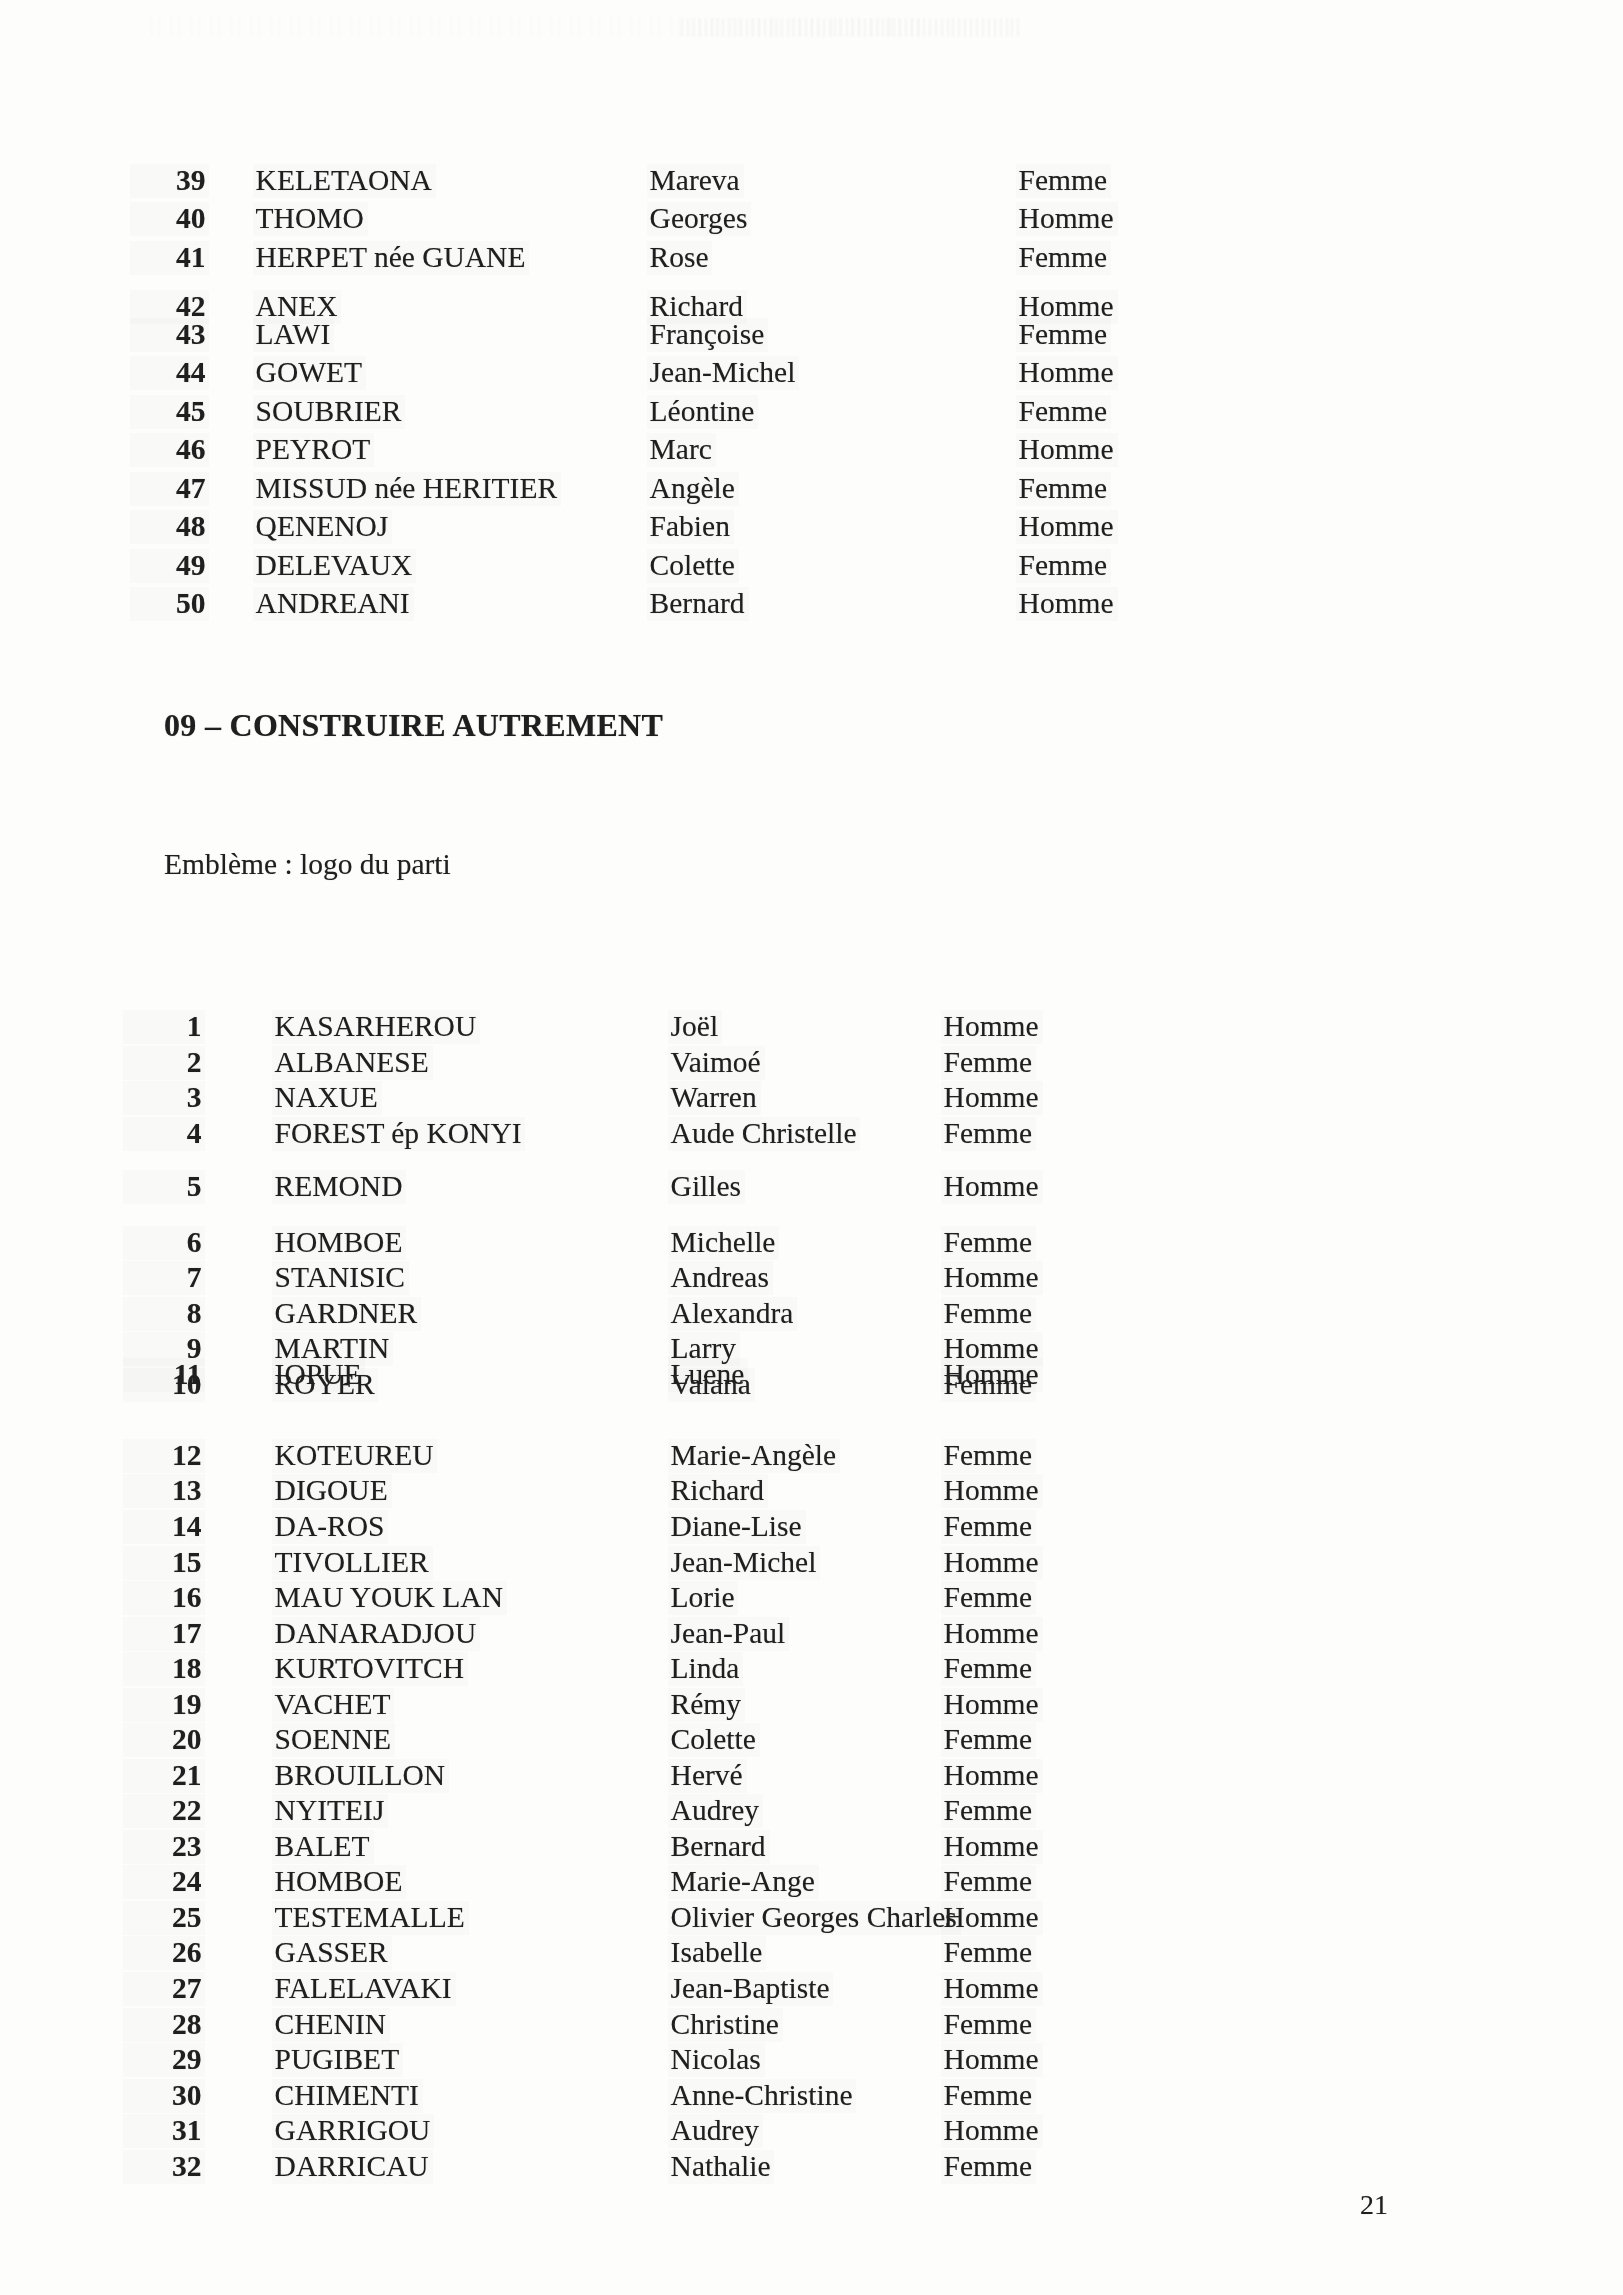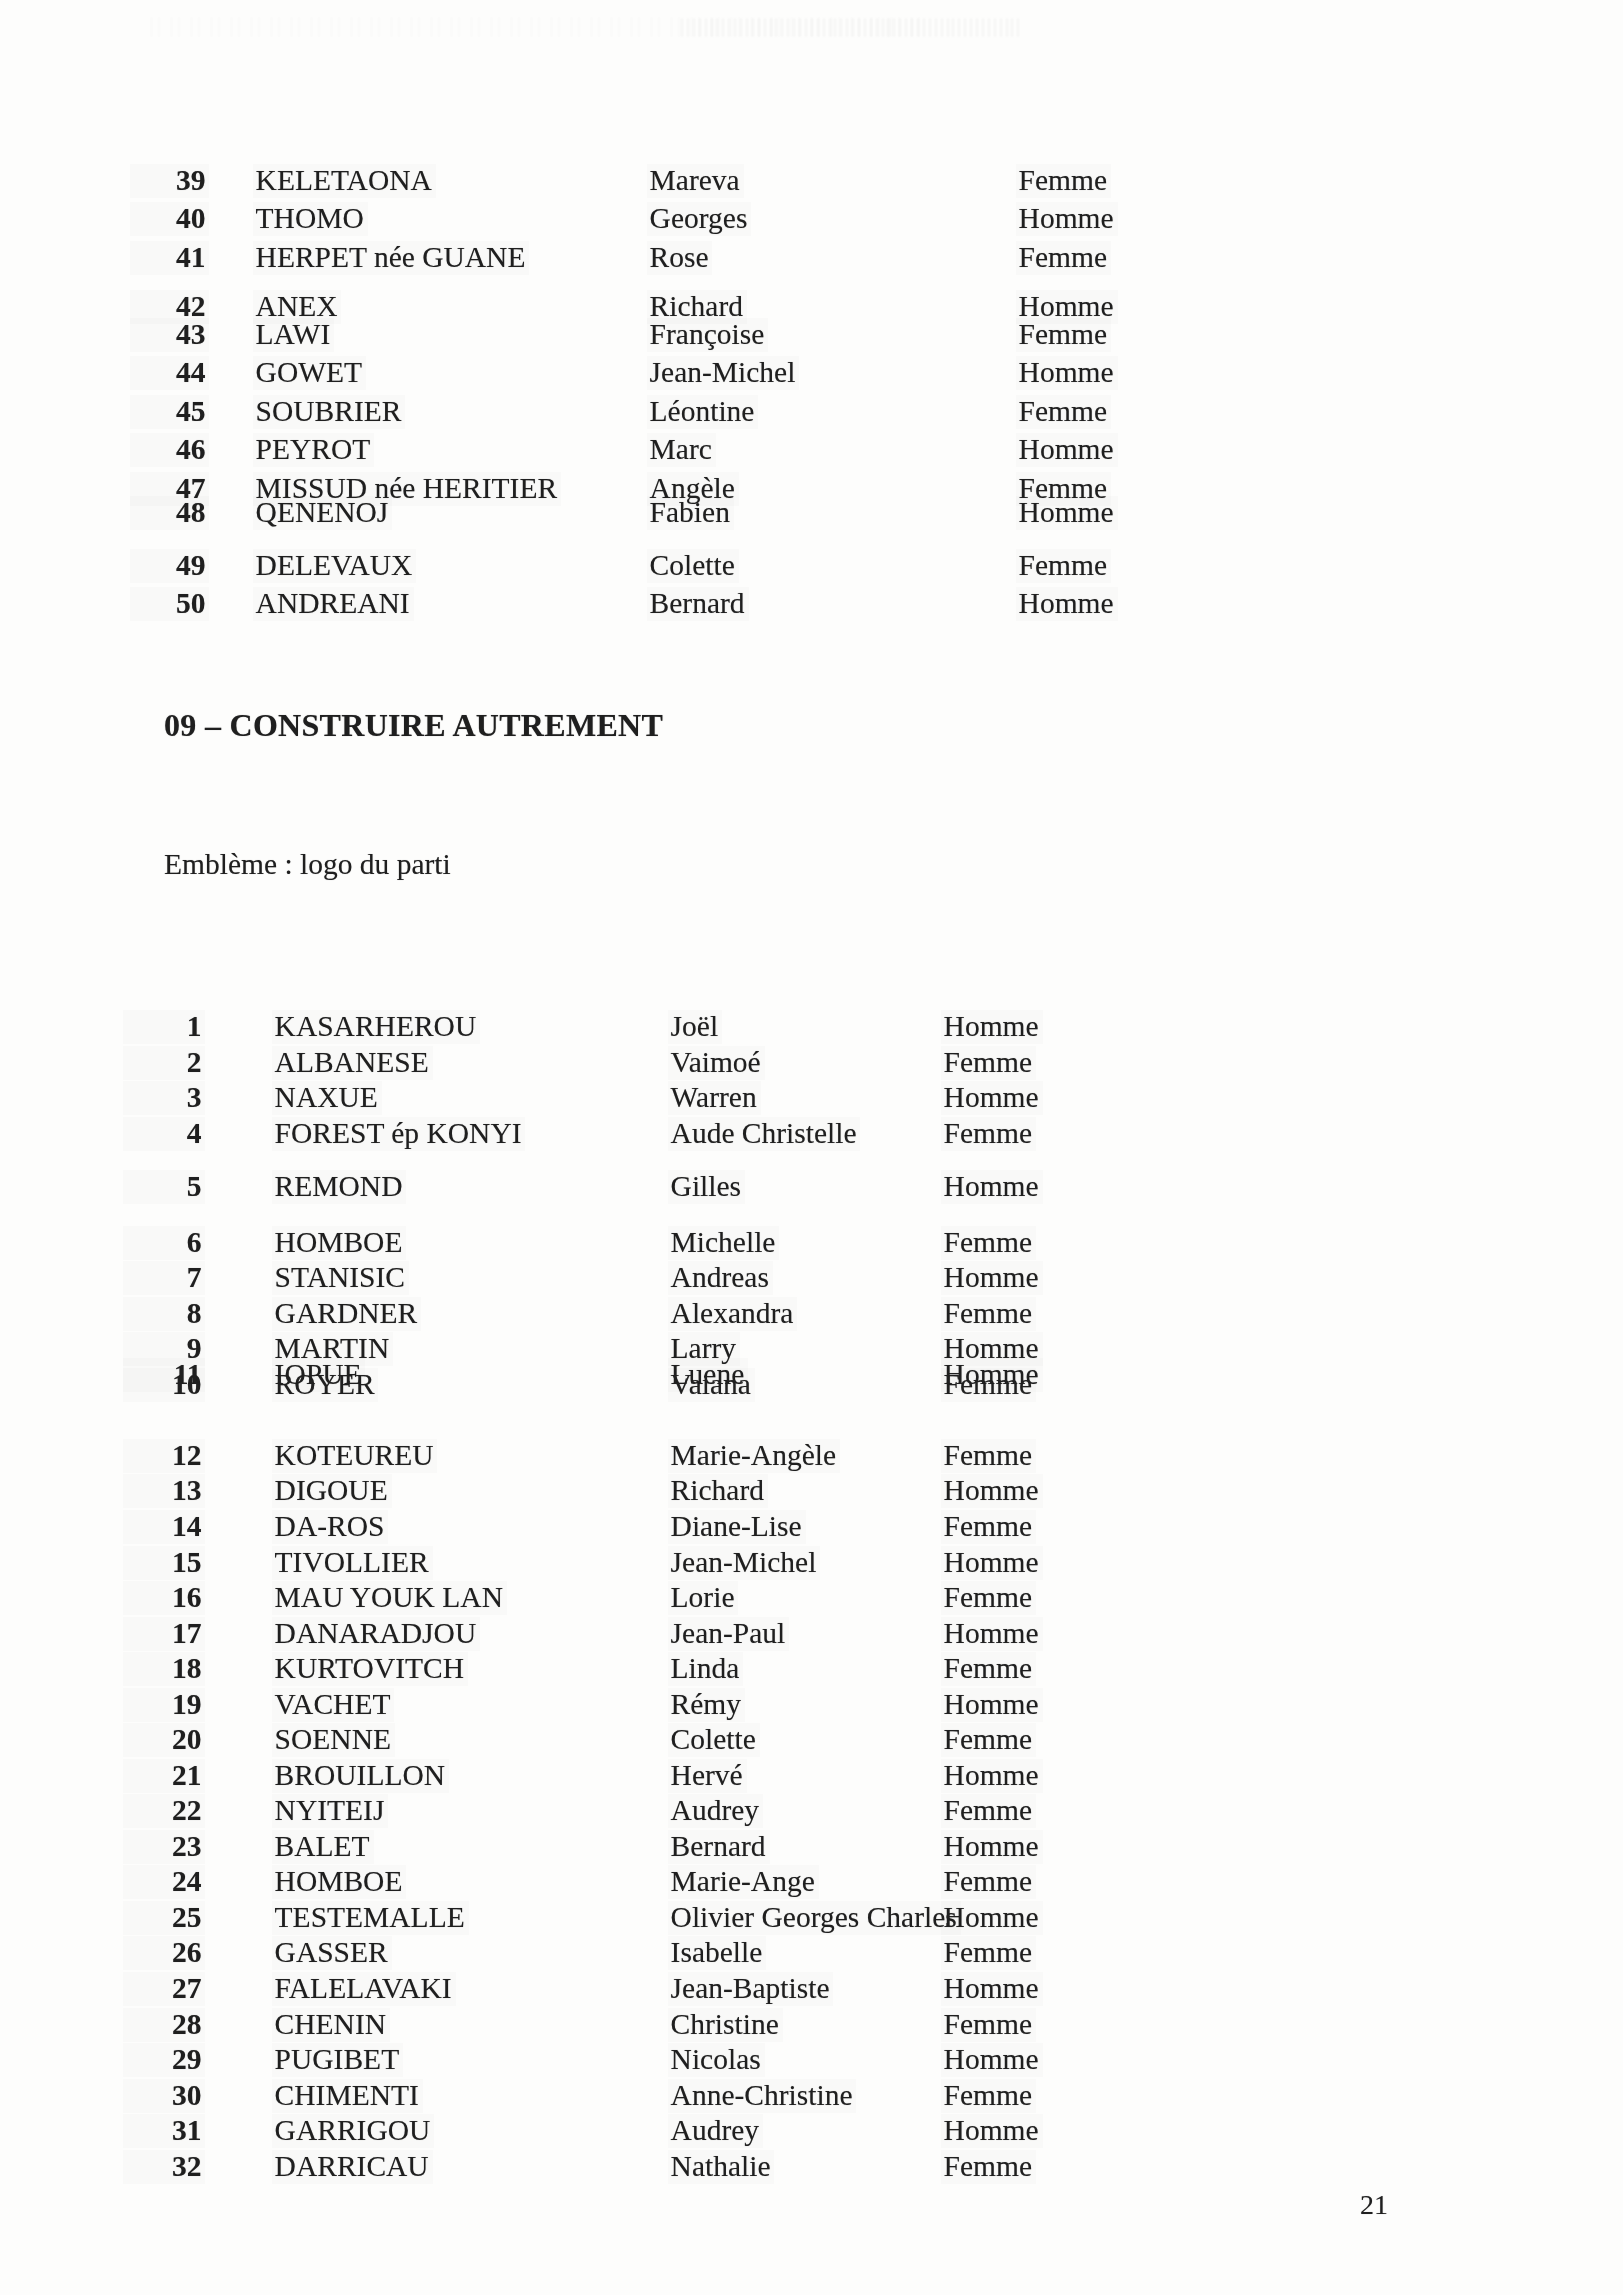--- a/index.html
+++ b/index.html
@@ -118,21 +118,21 @@
         <span class="cell last">PEYROT</span>
         <span class="cell first">Marc</span>
         <span class="cell gender">Homme</span>
       </div>
       <div class="trow" style="top: 472px;">
         <span class="cell num">47</span>
         <span class="cell last">MISSUD née HERITIER</span>
         <span class="cell first">Angèle</span>
         <span class="cell gender">Femme</span>
       </div>
-      <div class="trow" style="top: 496px;">
+      <div class="trow" style="top: 510px;">
         <span class="cell num">48</span>
         <span class="cell last">QENENOJ</span>
         <span class="cell first">Fabien</span>
         <span class="cell gender">Homme</span>
       </div>
       <div class="trow" style="top: 549px;">
         <span class="cell num">49</span>
         <span class="cell last">DELEVAUX</span>
         <span class="cell first">Colette</span>
         <span class="cell gender">Femme</span>

